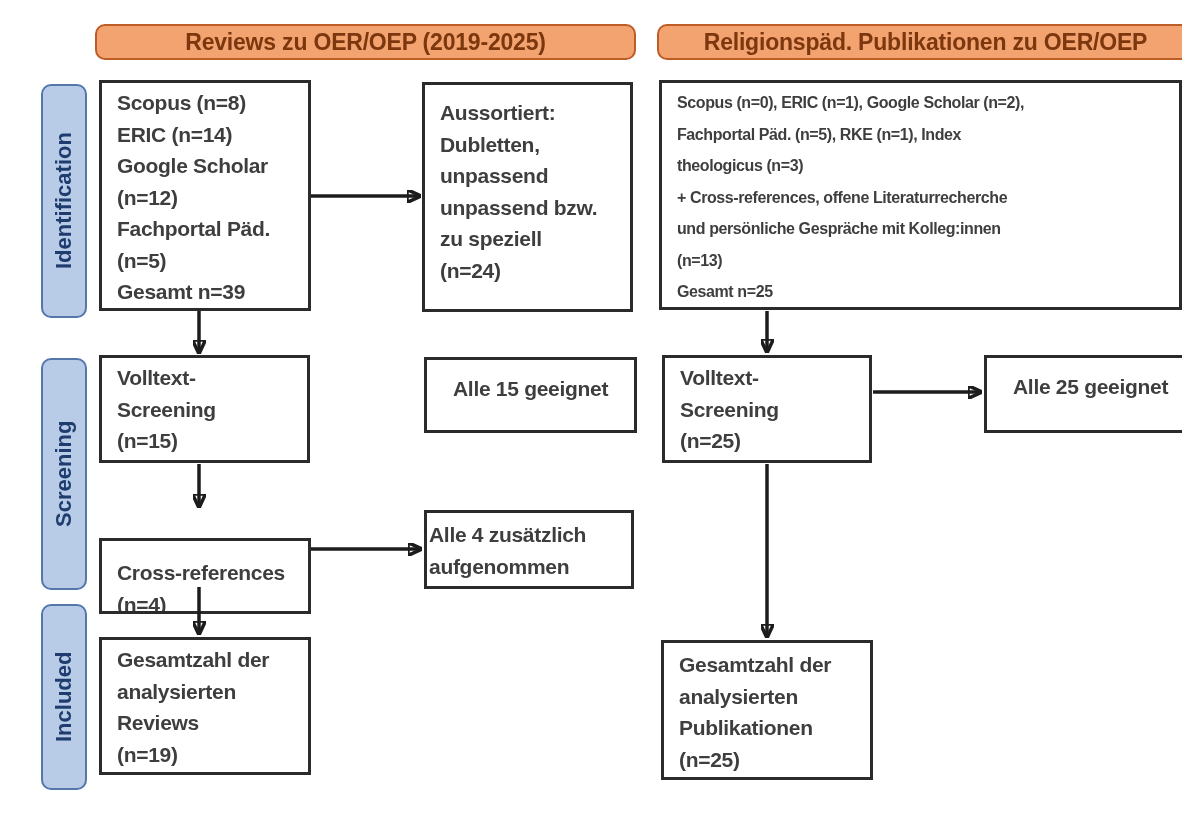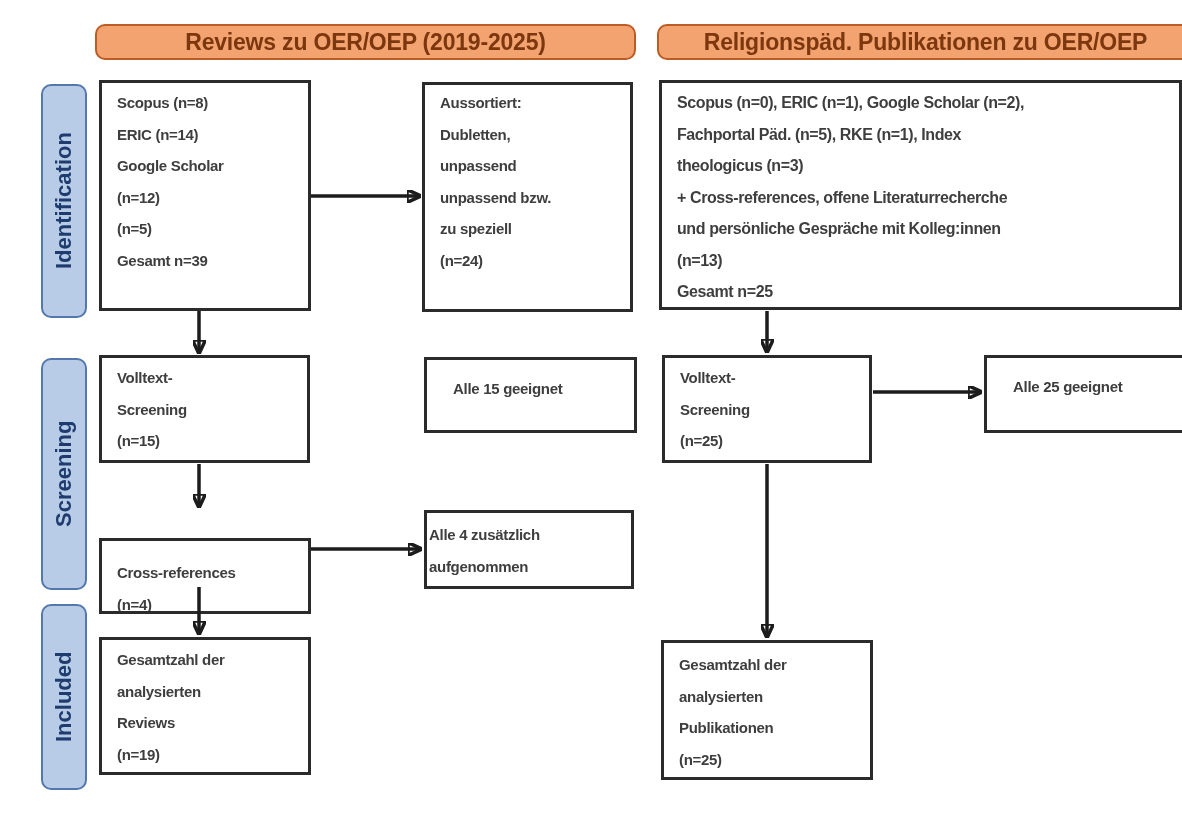--- a/index.html
+++ b/index.html
@@ -23,21 +23,21 @@
     position:absolute; box-sizing:border-box; width:46px;
     background:var(--stage-fill); border:2.5px solid var(--stage-border);
     border-radius:10px; color:var(--stage-text);
     font-size:22px; font-weight:700;
     display:flex; align-items:center; justify-content:center;
     writing-mode:vertical-rl; transform:rotate(180deg); white-space:nowrap;
   }
   .box{
     position:absolute; box-sizing:border-box; background:#ffffff;
     border:3px solid var(--box-border); color:var(--box-text);
-    font-size:15px; font-weight:700; line-height:31.5px; letter-spacing:-0.3px;
+    font-size:21px; font-weight:700; line-height:31.5px; letter-spacing:-0.3px;
     padding:4px 4px 0 15px; white-space:nowrap; overflow:hidden;
   }
   .box--compact{ font-size:16px; letter-spacing:-0.4px; line-height:31.5px; padding-top:4px; }
   .box--center1{ padding-top:13px; padding-left:26px; }
   .arrow-layer{ position:absolute; left:0; top:0; width:1182px; height:820px; pointer-events:none; }
   .arrow-layer path{ stroke:var(--arrow); stroke-width:3.5px; fill:none; }
 </style>
 </head>
 <body>
 
@@ -48,24 +48,25 @@
 
   <div class="stage" style="left:17px; top:84px; height:234px;">Identification</div>
   <div class="stage" style="left:17px; top:358px; height:232px;">Screening</div>
   <div class="stage" style="left:17px; top:604px; height:186px;">Included</div>
 
   <div class="box" style="left:75px; top:80px; width:212px; height:231px;">
       <div>Scopus (n=8)</div>
       <div>ERIC (n=14)</div>
       <div>Google Scholar</div>
       <div>(n=12)</div>
+      <div>Fachportal Päd.</div>
       <div>(n=5)</div>
       <div>Gesamt n=39</div>
     </div>
-  <div class="box" style="left:398px; top:82px; width:211px; height:230px; padding-top:2px;">
+  <div class="box" style="left:398px; top:82px; width:211px; height:230px; padding-top:12px;">
       <div>Aussortiert:</div>
       <div>Dubletten,</div>
       <div>unpassend</div>
       <div>unpassend bzw.</div>
       <div>zu speziell</div>
       <div>(n=24)</div>
     </div>
   <div class="box" style="left:75px; top:355px; width:211px; height:108px;">
       <div>Volltext-</div>
       <div>Screening</div>

